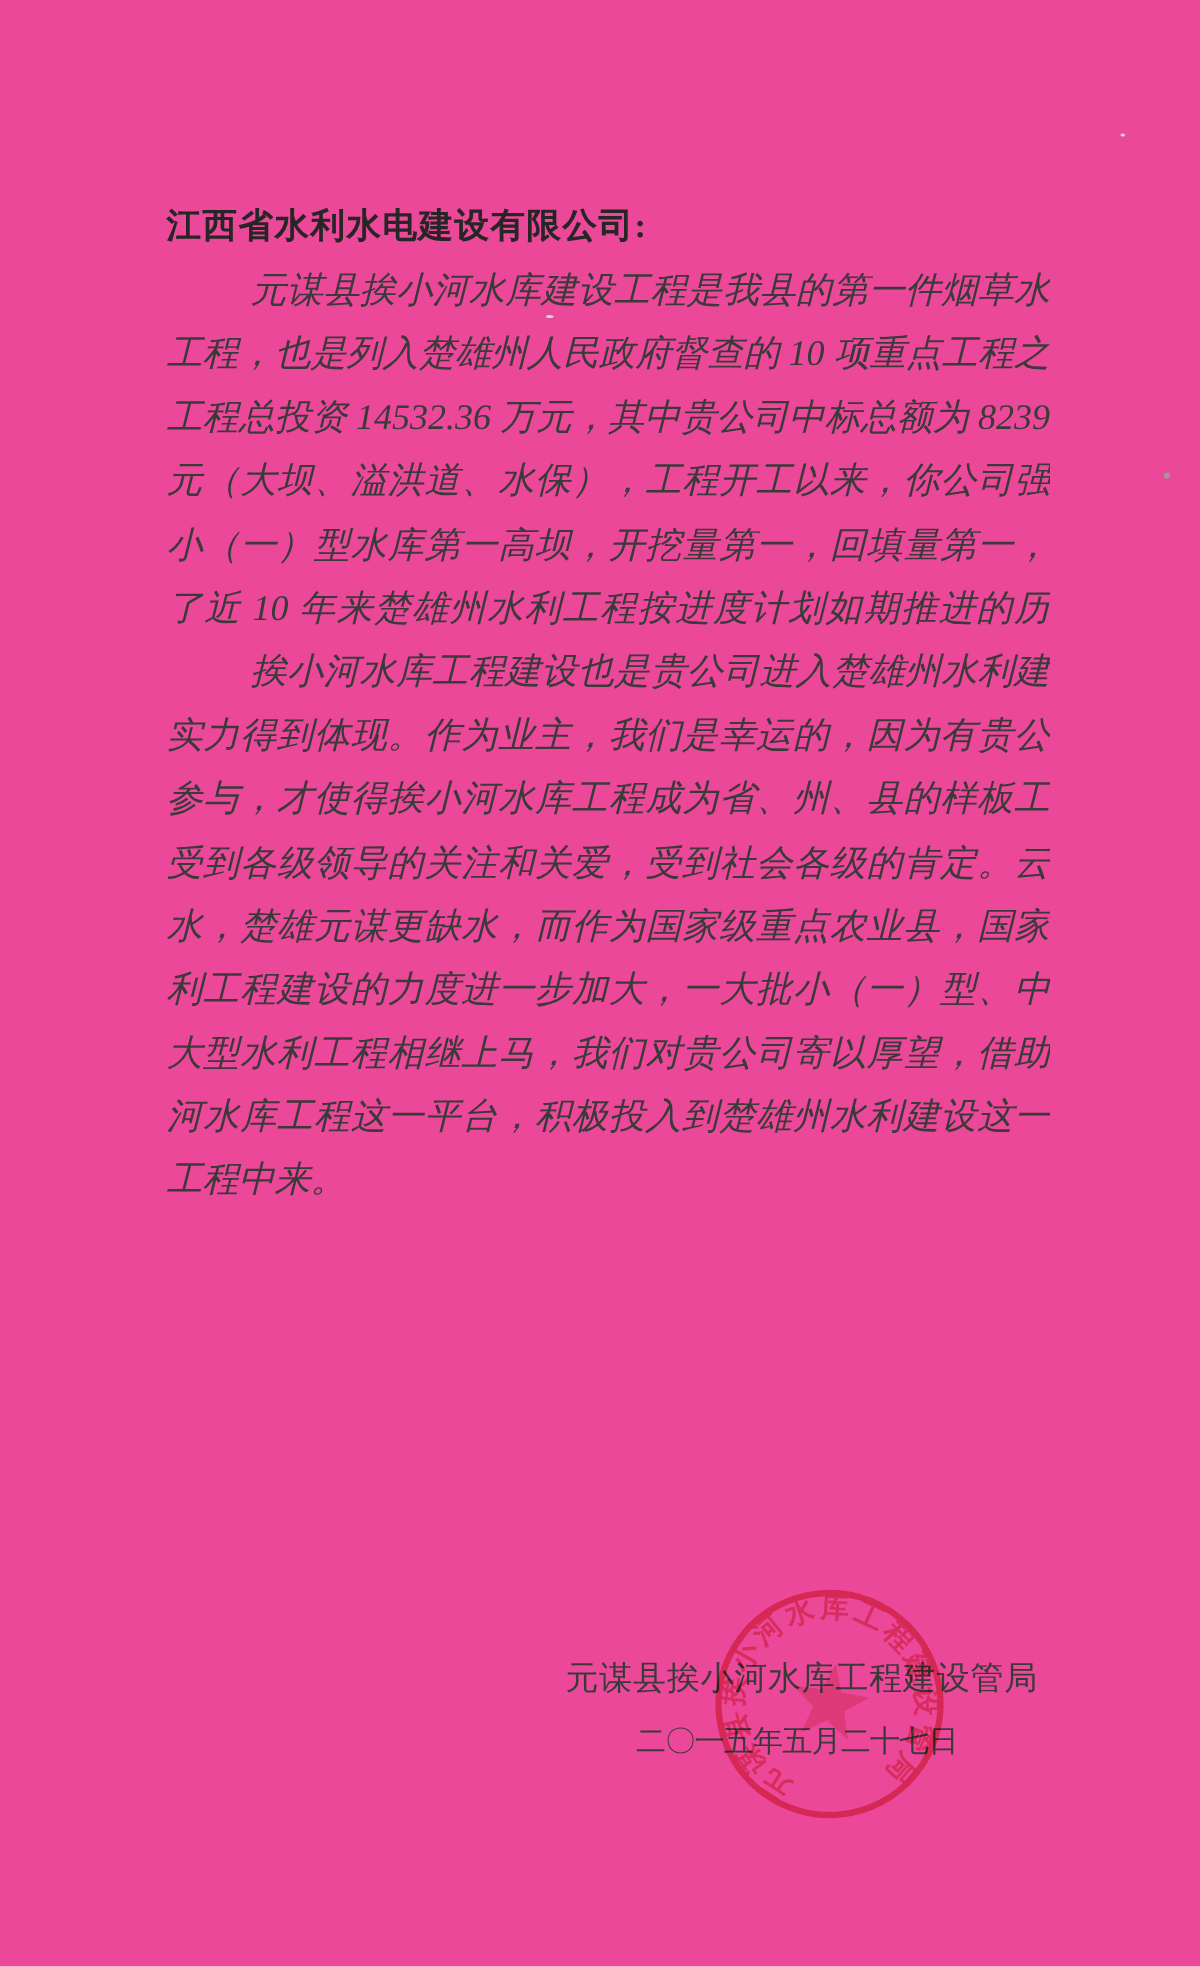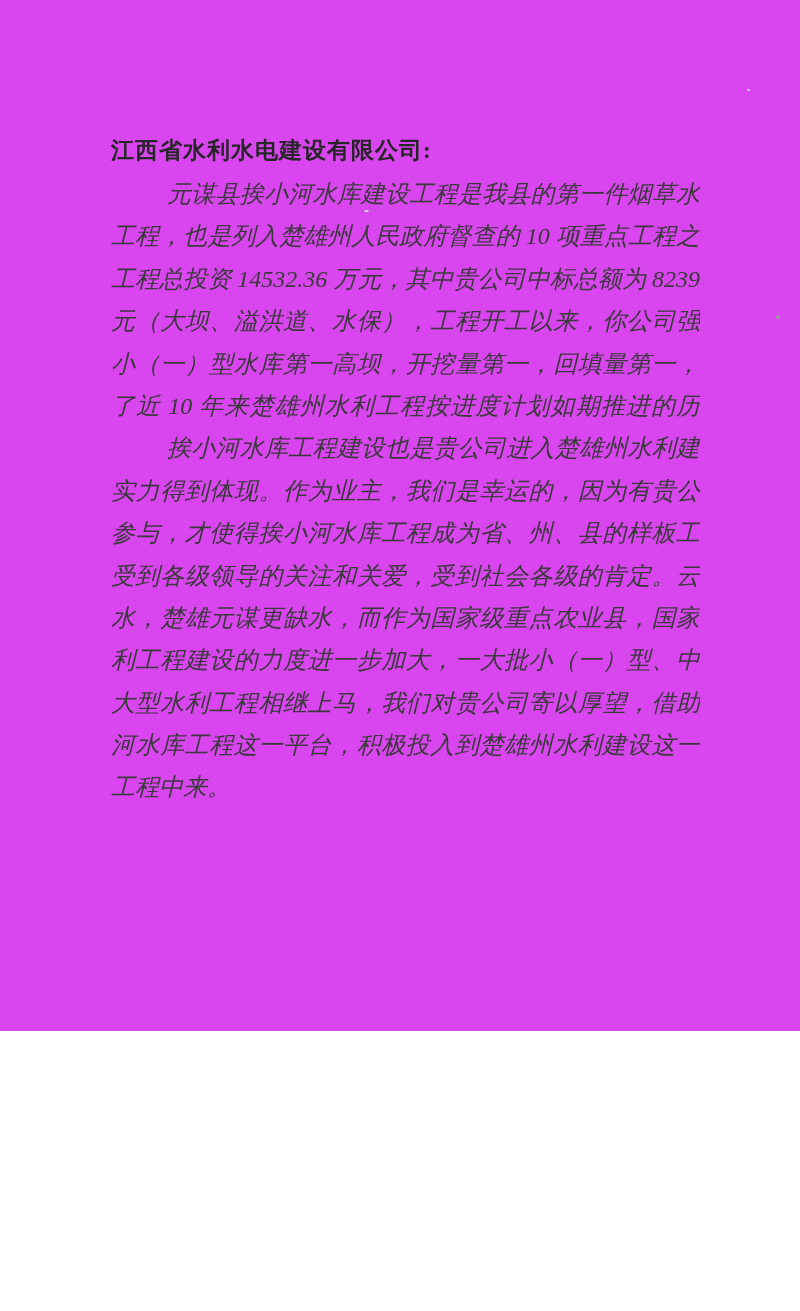--- a/index.html
+++ b/index.html
@@ -2,22 +2,22 @@
 <html lang="zh"><head>
 <meta charset="utf-8">
 <style>
   html,body { margin:0; padding:0; }
   body {
     width:800px; height:1311px;
     background:#ffffff;
     font-family:"Liberation Serif","DejaVu Serif",serif;
   }
   .page {
-    position:relative; width:800px; height:1031px;
-    background:#d946ef; overflow:hidden;
+    position:relative; width:800px; height:1311px;
+    background:#ec4899; overflow:hidden;
     color:#333333;
   }
   .doc {
     position:absolute; left:111px; top:128px; width:589px;
   }
   .salutation {
     font-size:23px; font-weight:bold; color:#262626;
     line-height:45px; letter-spacing:1px;
     white-space:nowrap;
   }

